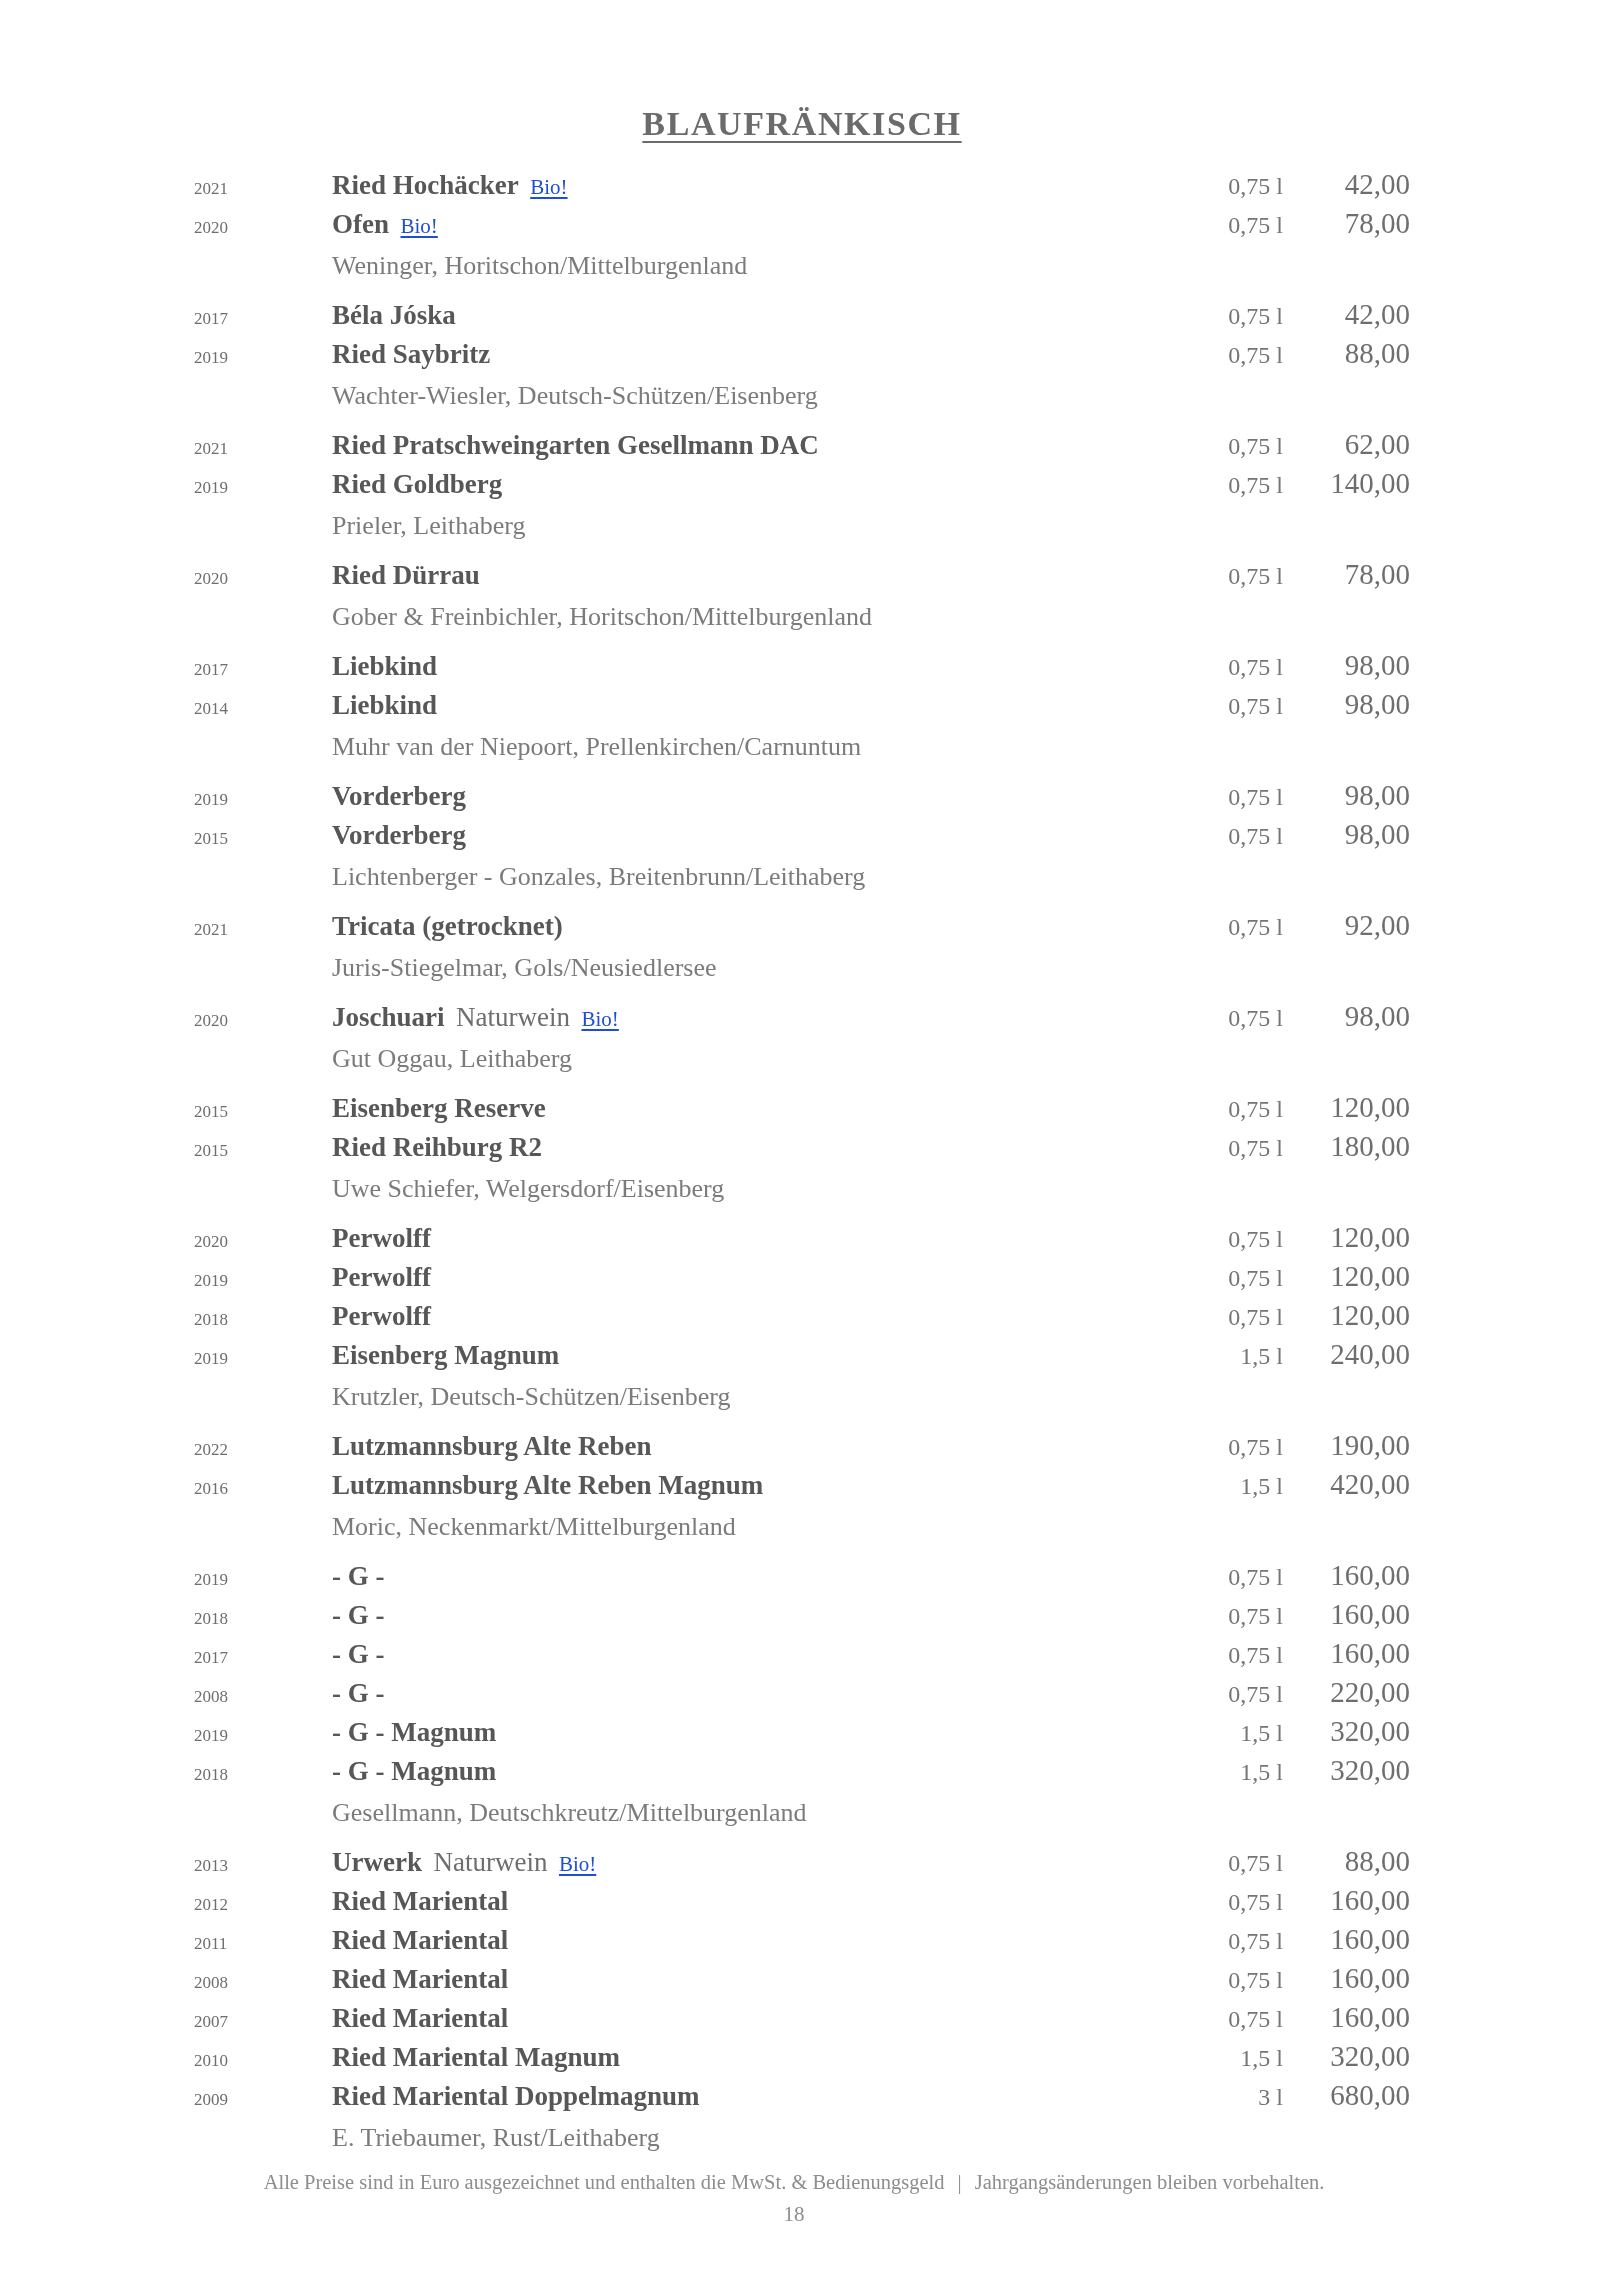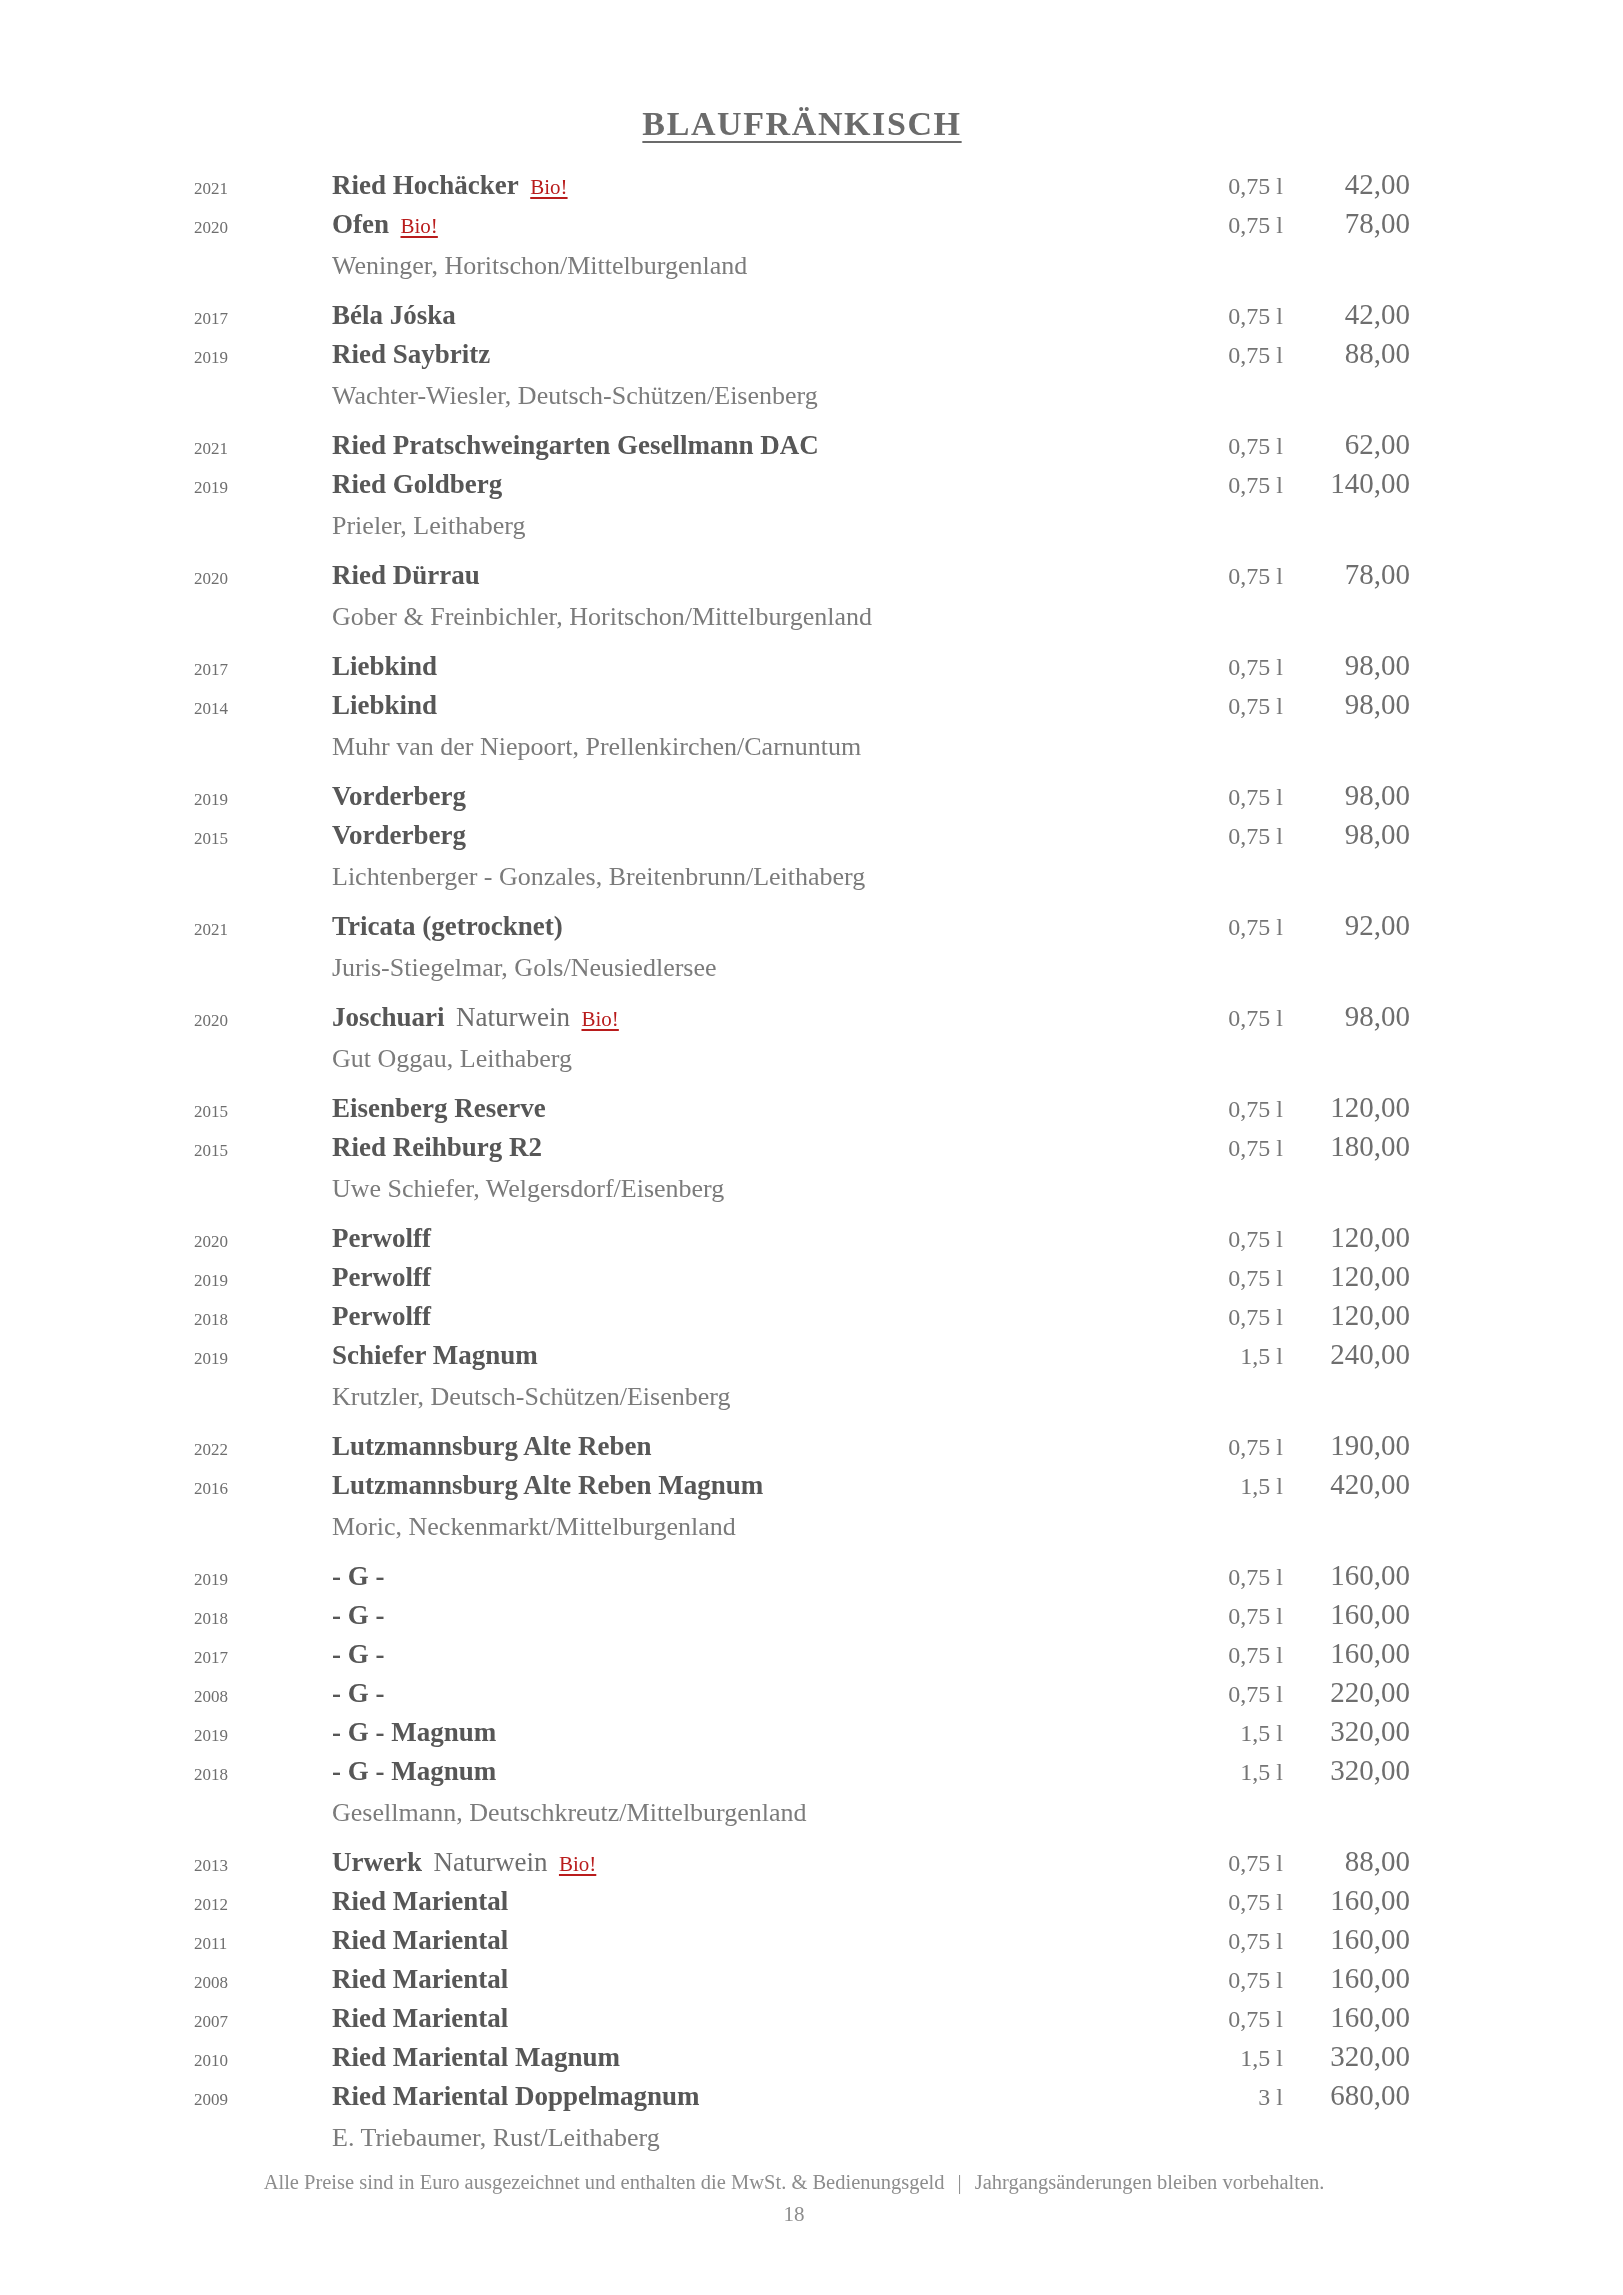--- a/index.html
+++ b/index.html
@@ -58,21 +58,21 @@
     overflow: hidden;
   }
   .name .suffix {
     font-weight: normal;
     color: #6e6e6e;
     margin-left: 11.5px;
   }
   .name .bio {
     font-weight: normal;
     font-size: 21px;
-    color: #b91c1c;
+    color: #1d4ed8;
     margin-left: 11.5px;
     text-decoration: underline;
     text-underline-offset: 3.3px;
   }
 
   .size {
     width: 107px;
     text-align: right;
     font-size: 24px;
     color: #757575;
@@ -288,21 +288,21 @@
 
   <div class="row">
     <span class="year">2018</span>
     <span class="name"><b class="nm">Perwolff</b></span>
     <span class="size">0,75 l</span>
     <span class="price">120,00</span>
   </div>
 
   <div class="row">
     <span class="year">2019</span>
-    <span class="name"><b class="nm">Schiefer Magnum</b></span>
+    <span class="name"><b class="nm">Eisenberg Magnum</b></span>
     <span class="size">1,5 l</span>
     <span class="price">240,00</span>
   </div>
 </div>
     <div class="producer">Krutzler, Deutsch-Schützen/Eisenberg</div>
   </div>
 
   <div class="group">
     <div class="rows">
   <div class="row">

